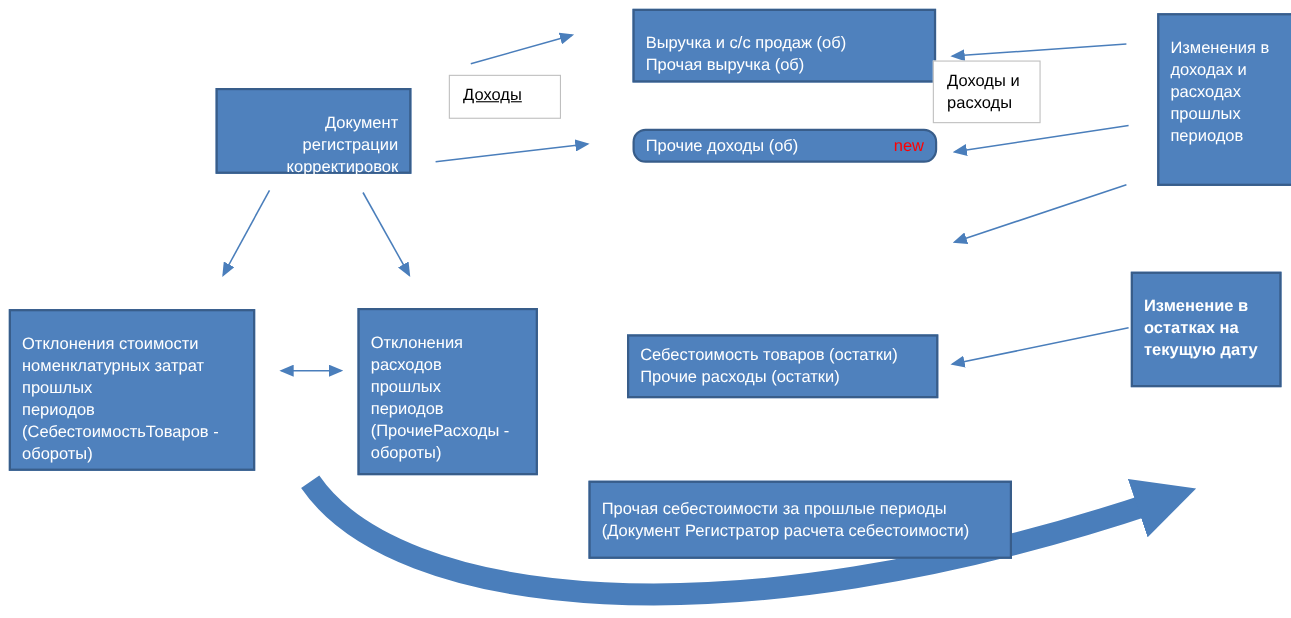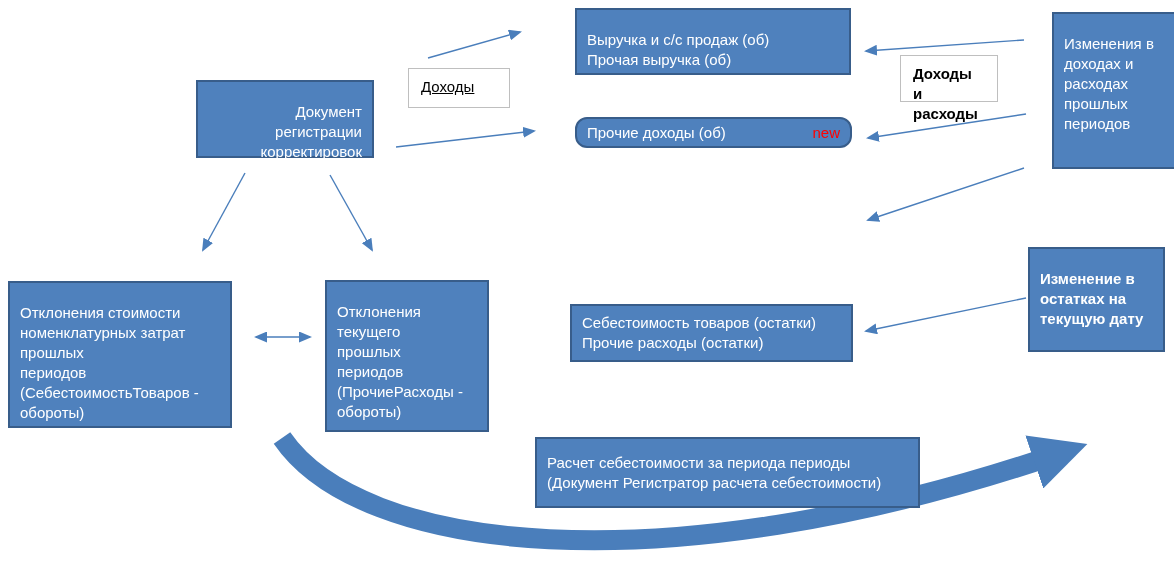--- a/index.html
+++ b/index.html
@@ -121,27 +121,27 @@
 текущую дату</div>
 
   <div class="box" style="left:8px; top:281px; width:224px; height:147px;">Отклонения стоимости
 номенклатурных затрат
 прошлых
 периодов
 (СебестоимостьТоваров -
 обороты)</div>
 
   <div class="box" style="left:325px; top:280px; width:164px; height:152px;">Отклонения
-текущего
+расходов
 прошлых
 периодов
 (ПрочиеРасходы -
 обороты)</div>
 
-  <div class="box vcenter" style="left:535px; top:437px; width:385px; height:71px;">Расчет себестоимости за периода периоды
+  <div class="box vcenter" style="left:535px; top:437px; width:385px; height:71px;">Прочая себестоимости за прошлые периоды
 (Документ Регистратор расчета себестоимости)</div>
 
   <div class="label" style="left:408px; top:68px; width:102px; height:40px;text-decoration:underline;">Доходы</div>
 
-  <div class="label" style="left:900px; top:55px; width:98px; height:47px;font-weight:bold;">Доходы и
+  <div class="label" style="left:848px; top:55px; width:98px; height:57px;">Доходы и
 расходы</div>
 
 </div>
 
 </body></html>

